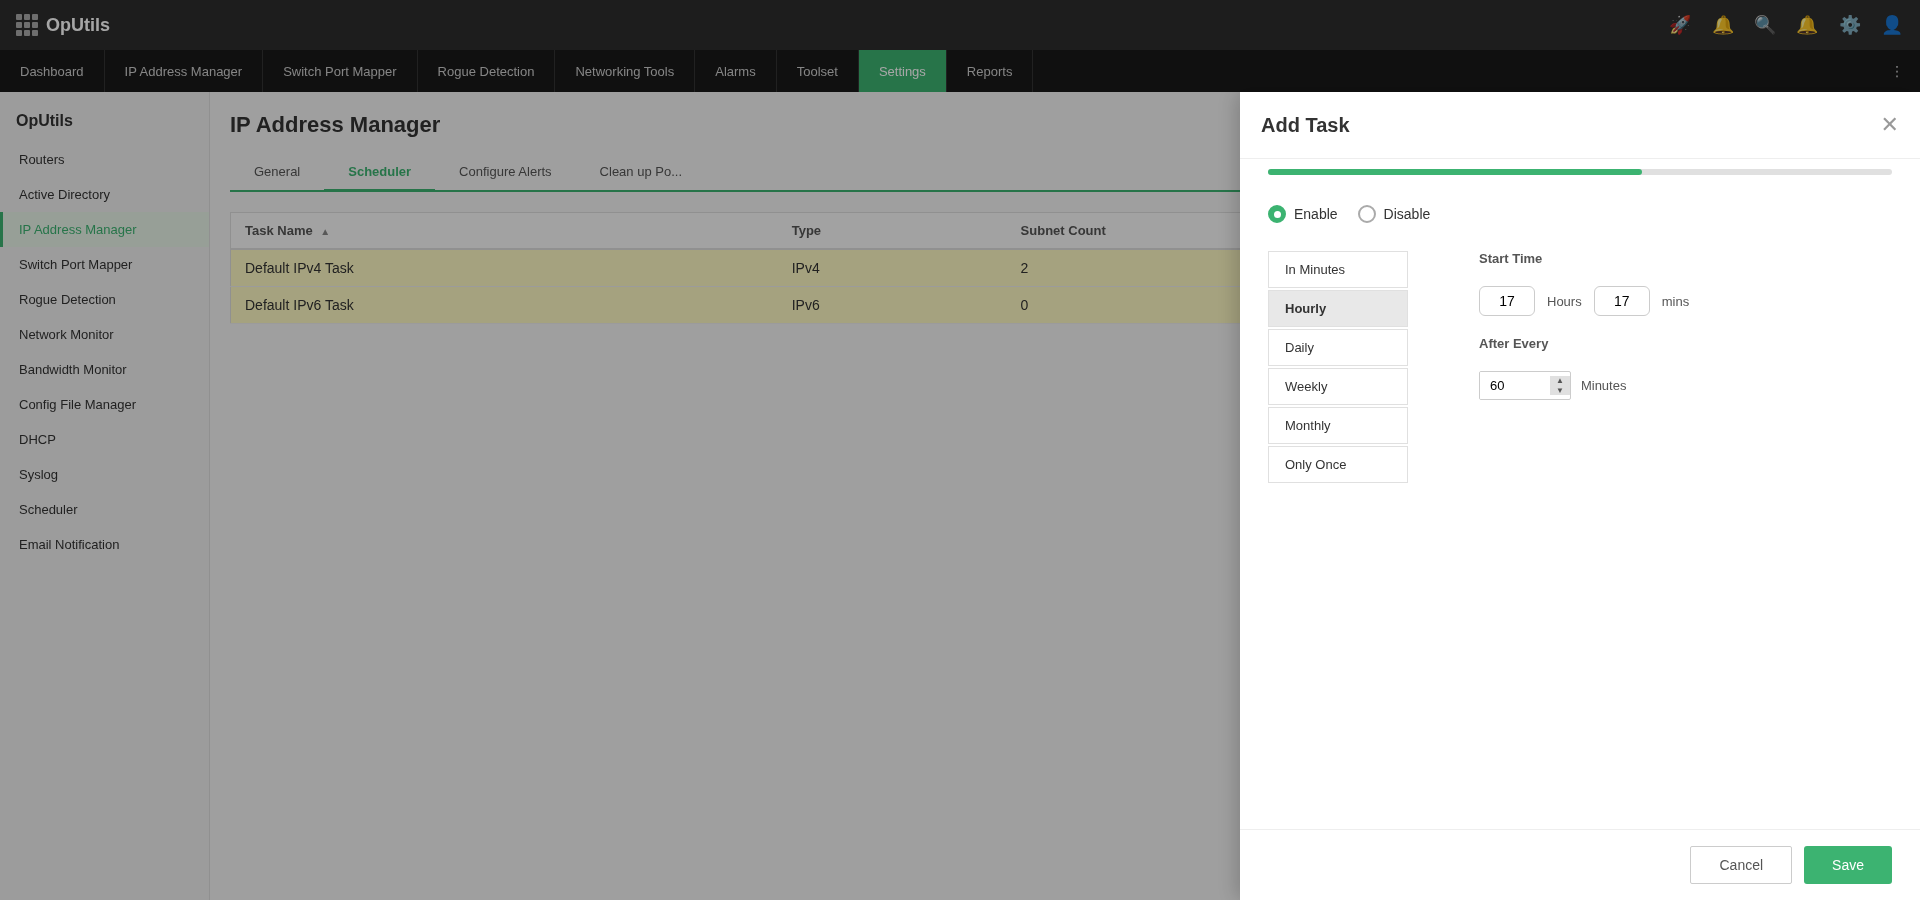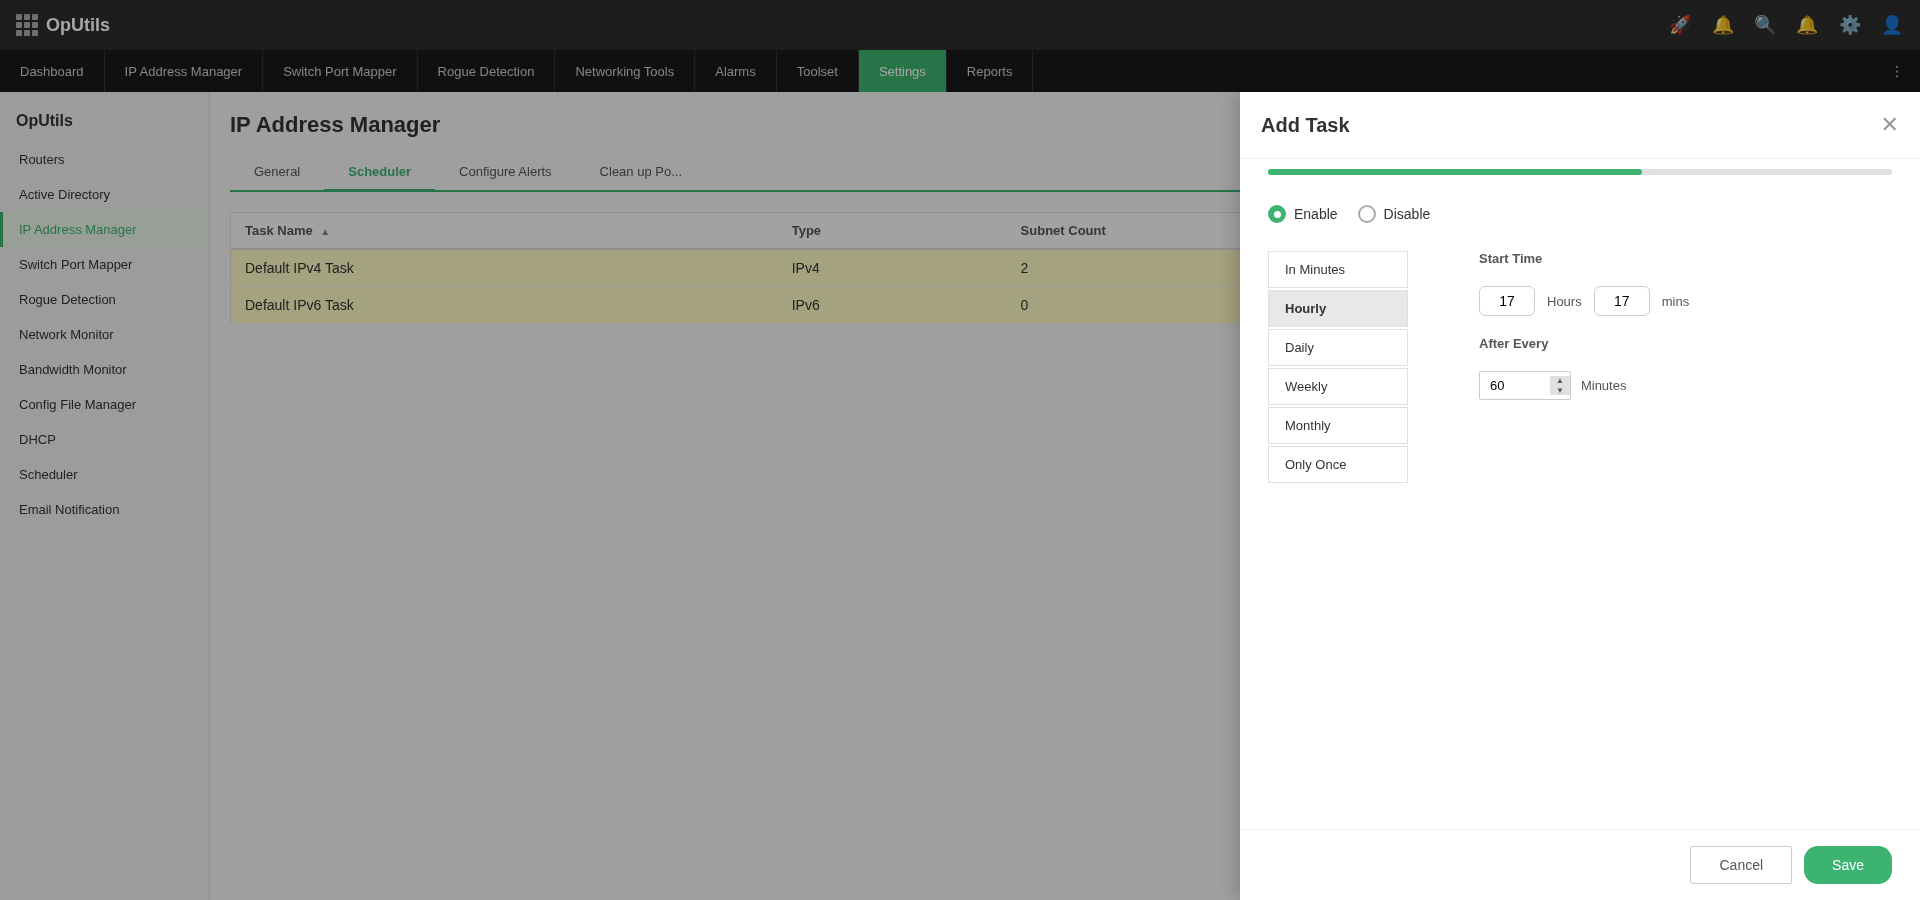--- a/index.html
+++ b/index.html
@@ -127,21 +127,21 @@
     .modal-footer {
       display: flex; justify-content: flex-end; gap: 12px;
       padding: 16px 28px; border-top: 1px solid #eee;
     }
     .btn-cancel {
       padding: 10px 28px; font-size: 14px; border: 1px solid #ccc; background: #fff;
       cursor: pointer; border-radius: 2px; color: #555;
     }
     .btn-save {
       padding: 10px 28px; font-size: 14px; background: #3cb371; border: none;
-      color: #fff; cursor: pointer; border-radius: 14px;
+      color: #fff; cursor: pointer; border-radius: 3px;
     }
 
     .sort-arrow { font-size: 10px; color: #888; margin-left: 4px; }
   </style>
 </head>
 <body>
 
 <div class="topbar">
   <div class="topbar-logo">
     <div class="topbar-grid-icon">
@@ -187,20 +187,21 @@
     <div class="sidebar-title">OpUtils</div>
     <div class="sidebar-item">Routers</div>
     <div class="sidebar-item">Active Directory</div>
     <div class="sidebar-item active">IP Address Manager</div>
     <div class="sidebar-item">Switch Port Mapper</div>
     <div class="sidebar-item">Rogue Detection</div>
     <div class="sidebar-item">Network Monitor</div>
     <div class="sidebar-item">Bandwidth Monitor</div>
     <div class="sidebar-item">Config File Manager</div>
     <div class="sidebar-item">DHCP</div>
+    <div class="sidebar-item">Syslog</div>
     <div class="sidebar-item">Scheduler</div>
     <div class="sidebar-item">Email Notification</div>
   </div>
 
   <div class="content">
     <div class="content-title">IP Address Manager</div>
 
     <div class="tabs">
       <div class="tab">General</div>
       <div class="tab active">Scheduler</div>

